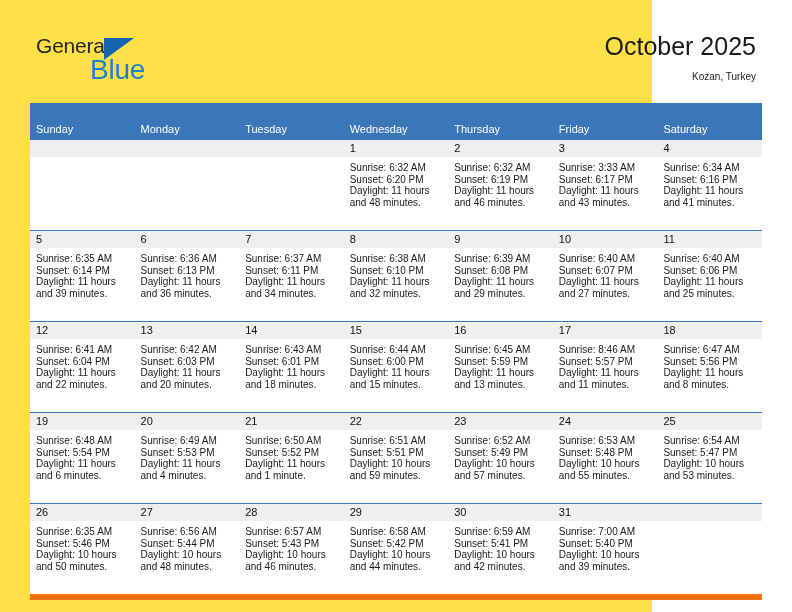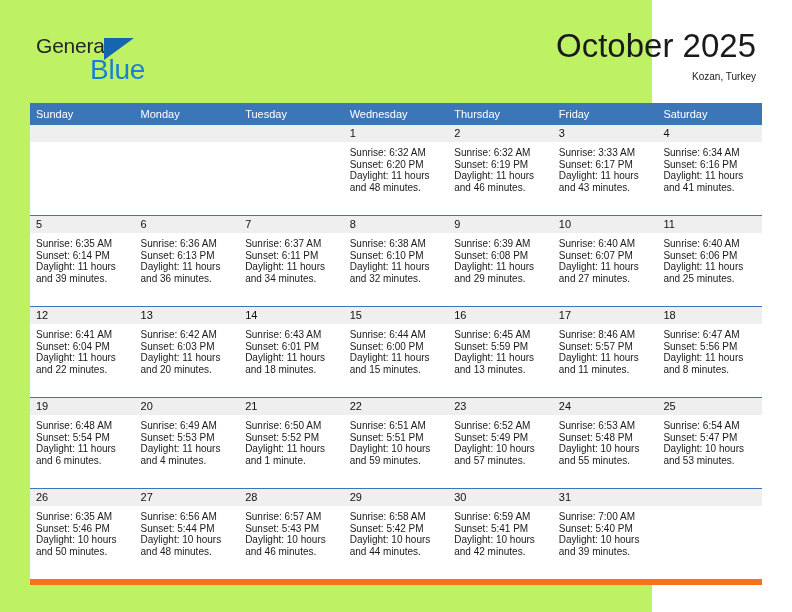--- a/index.html
+++ b/index.html
@@ -8,21 +8,21 @@
     height: 612px;
     background: #ffffff;
     font-family: "Liberation Sans", sans-serif;
     color: #000000;
     overflow: hidden;
   }
   .page {
     position: relative;
     width: 652px;
     height: 612px;
-    background: #bef264;
+    background: #fde047;
   }
 
   
   .top {
     position: absolute;
     left: 0; top: 0;
     width: 792px;
     height: 100px;
   }
   .logo {
@@ -56,21 +56,21 @@
     border-bottom: 22px solid transparent;
   }
 
   .title-wrap {
     position: absolute;
     right: 36px;
     top: 30px;
     text-align: right;
   }
   .month-title {
-    font-size: 33px;
+    font-size: 25px;
     font-weight: normal;
     color: #1a1a1a;
     line-height: 32px;
     white-space: nowrap;
   }
   .location {
     margin-top: 6px;
     font-size: 10px;
     color: #1a1a1a;
     line-height: 18px;
@@ -85,21 +85,21 @@
     width: 732px;
     border-collapse: collapse;
     table-layout: fixed;
   }
   .cal th {
     background: #3b76b8;
     color: #ffffff;
     font-size: 11px;
     font-weight: normal;
     text-align: left;
-    padding: 5px 0 5px 6px;
+    padding: 20px 0 5px 6px;
     height: 21px;
     border: none;
     margin-top: 20px;
   }
   .cal td {
     width: 104.57px;
     height: 90px;
     vertical-align: top;
     padding: 0;
     border-top: 1px solid #3b76b8;

